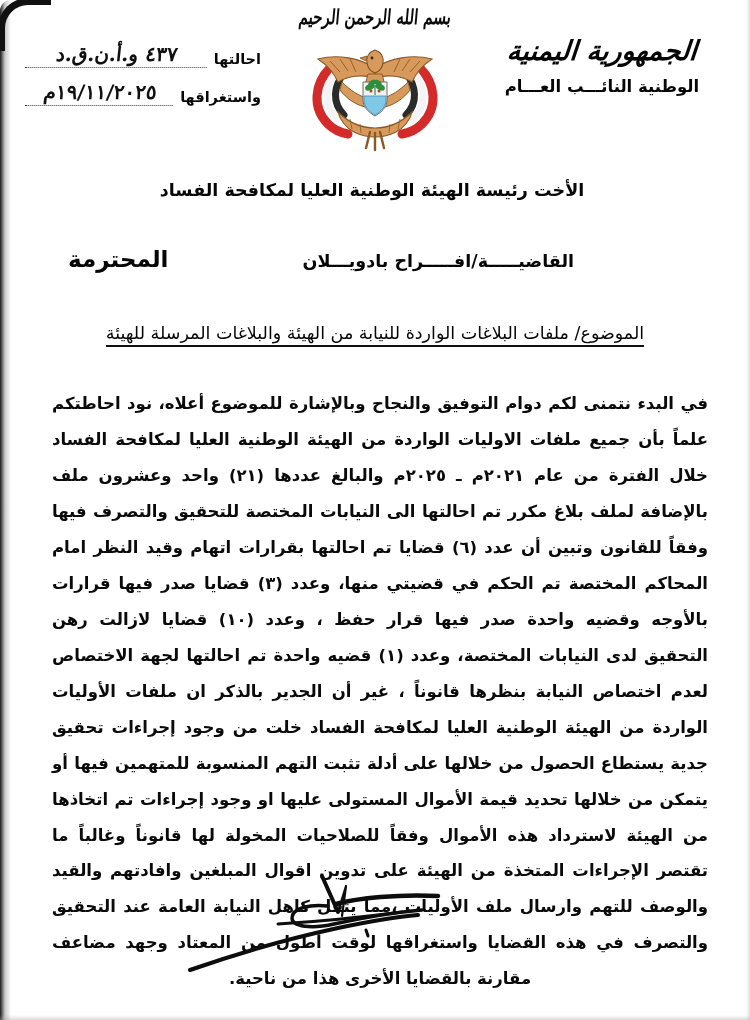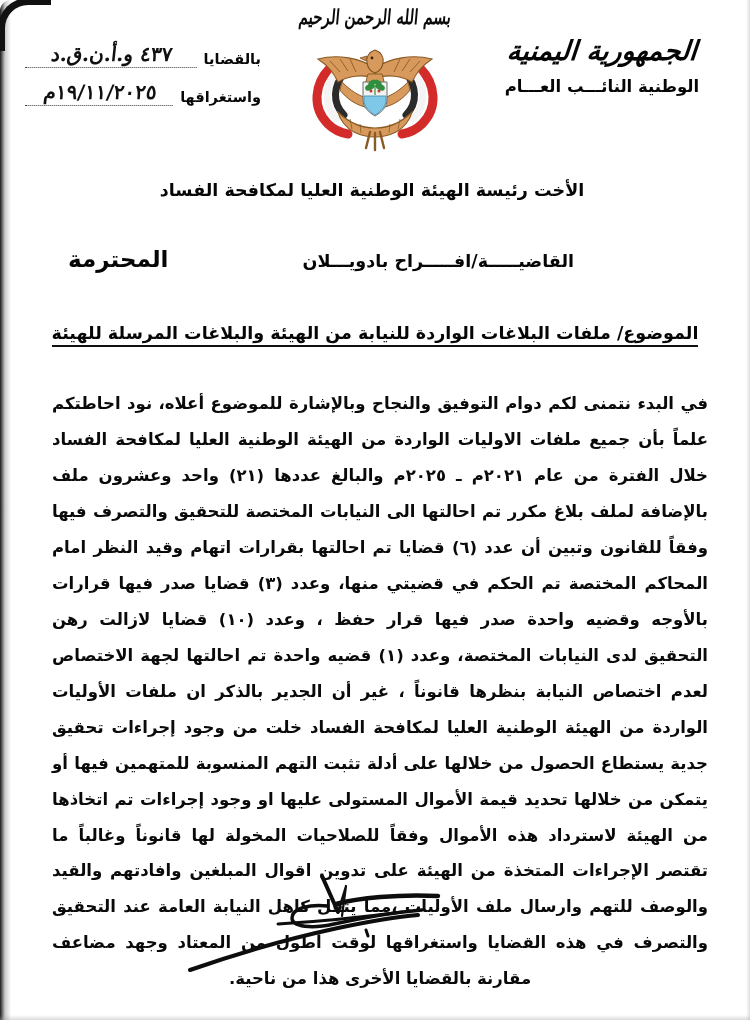--- a/index.html
+++ b/index.html
@@ -170,21 +170,21 @@
 
   
   #subject {
     margin-top: 44px;
     padding: 0 40px;
     text-align: center;
   }
   .subject-line {
     display: inline;
     font-size: 17.5px;
-    font-weight: 700;
+    font-weight: 400;
     color: #060606;
     border-bottom: 2px solid #111;
     line-height: 2.05;
     padding-bottom: 2px;
     box-decoration-break: clone;
     -webkit-box-decoration-break: clone;
   }
 
   
   #body-text {
@@ -284,21 +284,21 @@
         </g>
 
         <path d="M70 98 L66 114" stroke="#8a5a25" stroke-width="2.4" fill="none" stroke-linecap="round"></path>
         <path d="M75 99 L75 116" stroke="#8a5a25" stroke-width="2.4" fill="none" stroke-linecap="round"></path>
         <path d="M80 98 L84 114" stroke="#8a5a25" stroke-width="2.4" fill="none" stroke-linecap="round"></path>
       </svg>
     </div>
 
     <div id="meta-block">
       <div class="meta-row">
-        <span class="meta-label">بالقضايا</span>
+        <span class="meta-label">احالتها</span>
         <span class="meta-value">٤٣٧ و.أ.ن.ق.د</span>
       </div>
       <div class="meta-row">
         <span class="meta-label">واستغراقها</span>
         <span class="meta-value">١٩/١١/٢٠٢٥م</span>
       </div>
     </div>
   </div>
 
   <div id="recipient">

